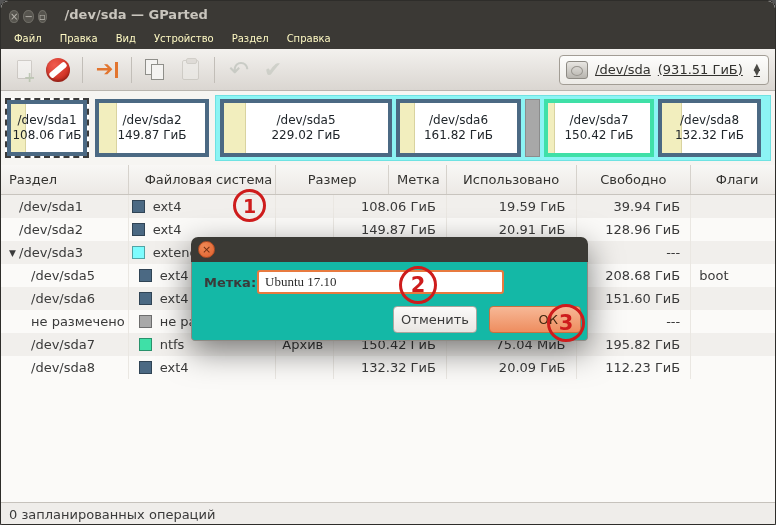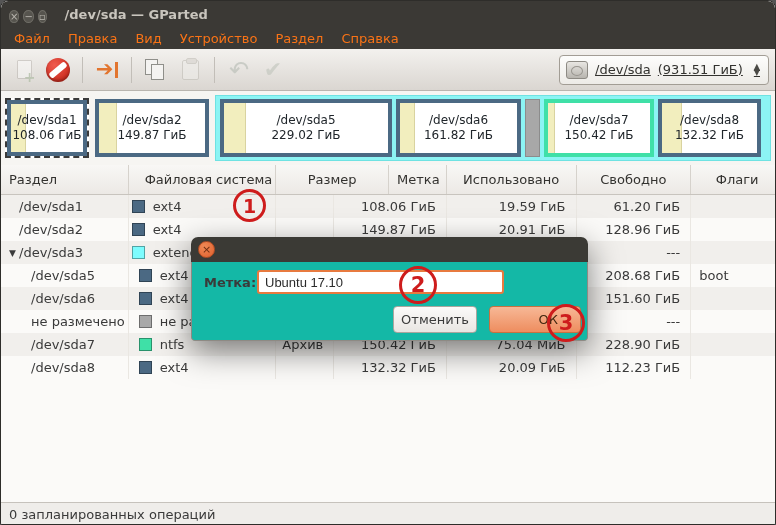--- a/index.html
+++ b/index.html
@@ -9,21 +9,21 @@
     background:#F2F1F0;font-family:"DejaVu Sans","Liberation Sans",sans-serif;
     color:#3A3A3A;overflow:hidden;border:1px solid #2e2d2a;border-radius:8px 8px 2px 2px;
   }
   
   .titlebar{height:26px;background:#3B3935;display:flex;align-items:center;padding:0 8px;border-radius:7px 7px 0 0;}
   .winbtn{width:17px;height:17px;border-radius:50%;background:#56544E;border:1px solid #6E6C65;
     color:#B9B6AF;font-size:10px;line-height:15px;text-align:center;margin-right:4px;cursor:default;}
   .wintitle{color:#C9C5BD;font-weight:bold;font-size:13px;margin-left:14px;}
   
   .menubar{height:22px;background:#3B3935;display:flex;align-items:center;padding:0 4px;}
-  .menu-item{color:#f97316;font-size:13px;padding:2px 9px;cursor:default;text-align:center;}
+  .menu-item{color:#fef9c3;font-size:10px;padding:2px 9px;cursor:default;text-align:center;}
   
   .toolbar{height:42px;background:linear-gradient(#F3F1EE,#DAD6D1);border-bottom:1px solid #B9B5AF;
     display:flex;align-items:center;padding:0 6px;}
   .tsep{width:1px;height:26px;background:#C2BEB8;margin:0 7px;}
   .ticon{width:34px;height:30px;display:flex;align-items:center;justify-content:center;position:relative;}
   .icon-doc{width:15px;height:19px;background:#fff;border:1px solid #A9A59E;border-radius:1px;position:relative;opacity:.55;}
   .icon-doc::after{content:"+";position:absolute;right:-5px;bottom:-7px;color:#8aa57e;font-weight:bold;font-size:14px;}
   .icon-del{width:24px;height:24px;border-radius:50%;background:radial-gradient(circle at 35% 30%,#F05A4E,#C01E10);position:relative;box-shadow:inset 0 -2px 3px rgba(0,0,0,.3);}
   .icon-del::after{content:"";position:absolute;left:2px;top:9px;width:20px;height:6px;background:#fff;transform:rotate(-40deg);border-radius:2px;}
   .icon-arrow{color:#E2752F;font-size:21px;font-weight:bold;line-height:1;}
@@ -68,21 +68,21 @@
   .statusbar{height:24px;border-top:1px solid #C6C2BC;background:#EFEDEA;display:flex;align-items:center;padding:0 8px;font-size:13px;color:#3A3A3A;}
   
   .dialog{position:absolute;left:190px;top:236px;width:397px;height:104px;z-index:20;
     box-shadow:0 10px 32px rgba(0,0,0,.5);border-radius:7px 7px 4px 4px;}
   .dlg-title{height:25px;background:#3B3A35;border-radius:7px 7px 0 0;display:flex;align-items:center;padding:0 7px;}
   .dlg-close{width:17px;height:17px;border-radius:50%;background:radial-gradient(circle at 35% 30%,#F08A56,#DE5F2D);
     border:1px solid #B54E24;color:#6E2D12;font-size:11px;line-height:15px;text-align:center;cursor:default;}
   .dlg-body{height:79px;background:#14b8a6;border-radius:0 0 4px 4px;position:relative;border:1px solid #8E8A84;border-top:none;}
   .dlg-label{position:absolute;left:12px;top:13px;font-weight:bold;font-size:13px;color:#3A3A3A;}
   .dlg-input{position:absolute;left:65px;top:8px;width:247px;height:24px;background:#fff;border:2px solid #E87A3F;
-    border-radius:3px;font-family:Liberation Sans, sans-serif;font-size:13px;color:#2B2B2B;padding:0 6px;outline:none;}
+    border-radius:3px;font-family:Liberation Serif, serif;font-size:13px;color:#2B2B2B;padding:0 6px;outline:none;}
   .dlg-buttons{position:absolute;right:6px;top:44px;display:flex;gap:12px;}
   .btn{height:27px;border-radius:4px;font-size:13px;display:flex;align-items:center;justify-content:center;cursor:default;}
   .btn-cancel{width:84px;background:linear-gradient(#FBFAF9,#E9E6E2);border:1px solid #ABA69E;color:#3A3A3A;}
   .btn-ok{width:92px;background:linear-gradient(#F7B896,#EE8D5F);border:1px solid #C8713F;color:#41260F;justify-content:flex-end;padding-right:22px;}
   
   .circ{position:absolute;border:3px solid #CE1C1C;border-radius:50%;color:#CE1C1C;font-weight:bold;
     display:flex;align-items:center;justify-content:center;z-index:40;background:transparent;}
   .circ1{left:232px;top:188px;width:33px;height:33px;font-size:19px;}
   .circ2{left:398px;top:265px;width:38px;height:38px;font-size:21px;}
   .circ3{left:546px;top:303px;width:38px;height:38px;font-size:21px;}
@@ -201,21 +201,21 @@
             <span class="expander"></span>
             <span>/dev/sda1</span>
           </div>
           <div class="td c1" style="padding-left: 3px;">
             <span class="fs-square" style="background: rgb(75, 105, 131);"></span>
             <span>ext4</span>
           </div>
           <div class="td c2"></div>
           <div class="td c3 num">108.06 ГиБ</div>
           <div class="td c4 num">19.59 ГиБ</div>
-          <div class="td c5 num">61.20 ГиБ</div>
+          <div class="td c5 num">39.94 ГиБ</div>
           <div class="td c6"></div>
         </div>
         <div class="trow even">
           <div class="td c0" style="padding-left: 5px;">
             <span class="expander"></span>
             <span>/dev/sda2</span>
           </div>
           <div class="td c1" style="padding-left: 3px;">
             <span class="fs-square" style="background: rgb(75, 105, 131);"></span>
             <span>ext4</span>
@@ -291,21 +291,21 @@
             <span class="expander"></span>
             <span>/dev/sda7</span>
           </div>
           <div class="td c1" style="padding-left: 10px;">
             <span class="fs-square" style="background: rgb(63, 224, 167);"></span>
             <span>ntfs</span>
           </div>
           <div class="td c2">Архив</div>
           <div class="td c3 num">150.42 ГиБ</div>
           <div class="td c4 num">75.04 МиБ</div>
-          <div class="td c5 num">228.90 ГиБ</div>
+          <div class="td c5 num">195.82 ГиБ</div>
           <div class="td c6"></div>
         </div>
         <div class="trow even">
           <div class="td c0" style="padding-left: 17px;">
             <span class="expander"></span>
             <span>/dev/sda8</span>
           </div>
           <div class="td c1" style="padding-left: 10px;">
             <span class="fs-square" style="background: rgb(75, 105, 131);"></span>
             <span>ext4</span>

